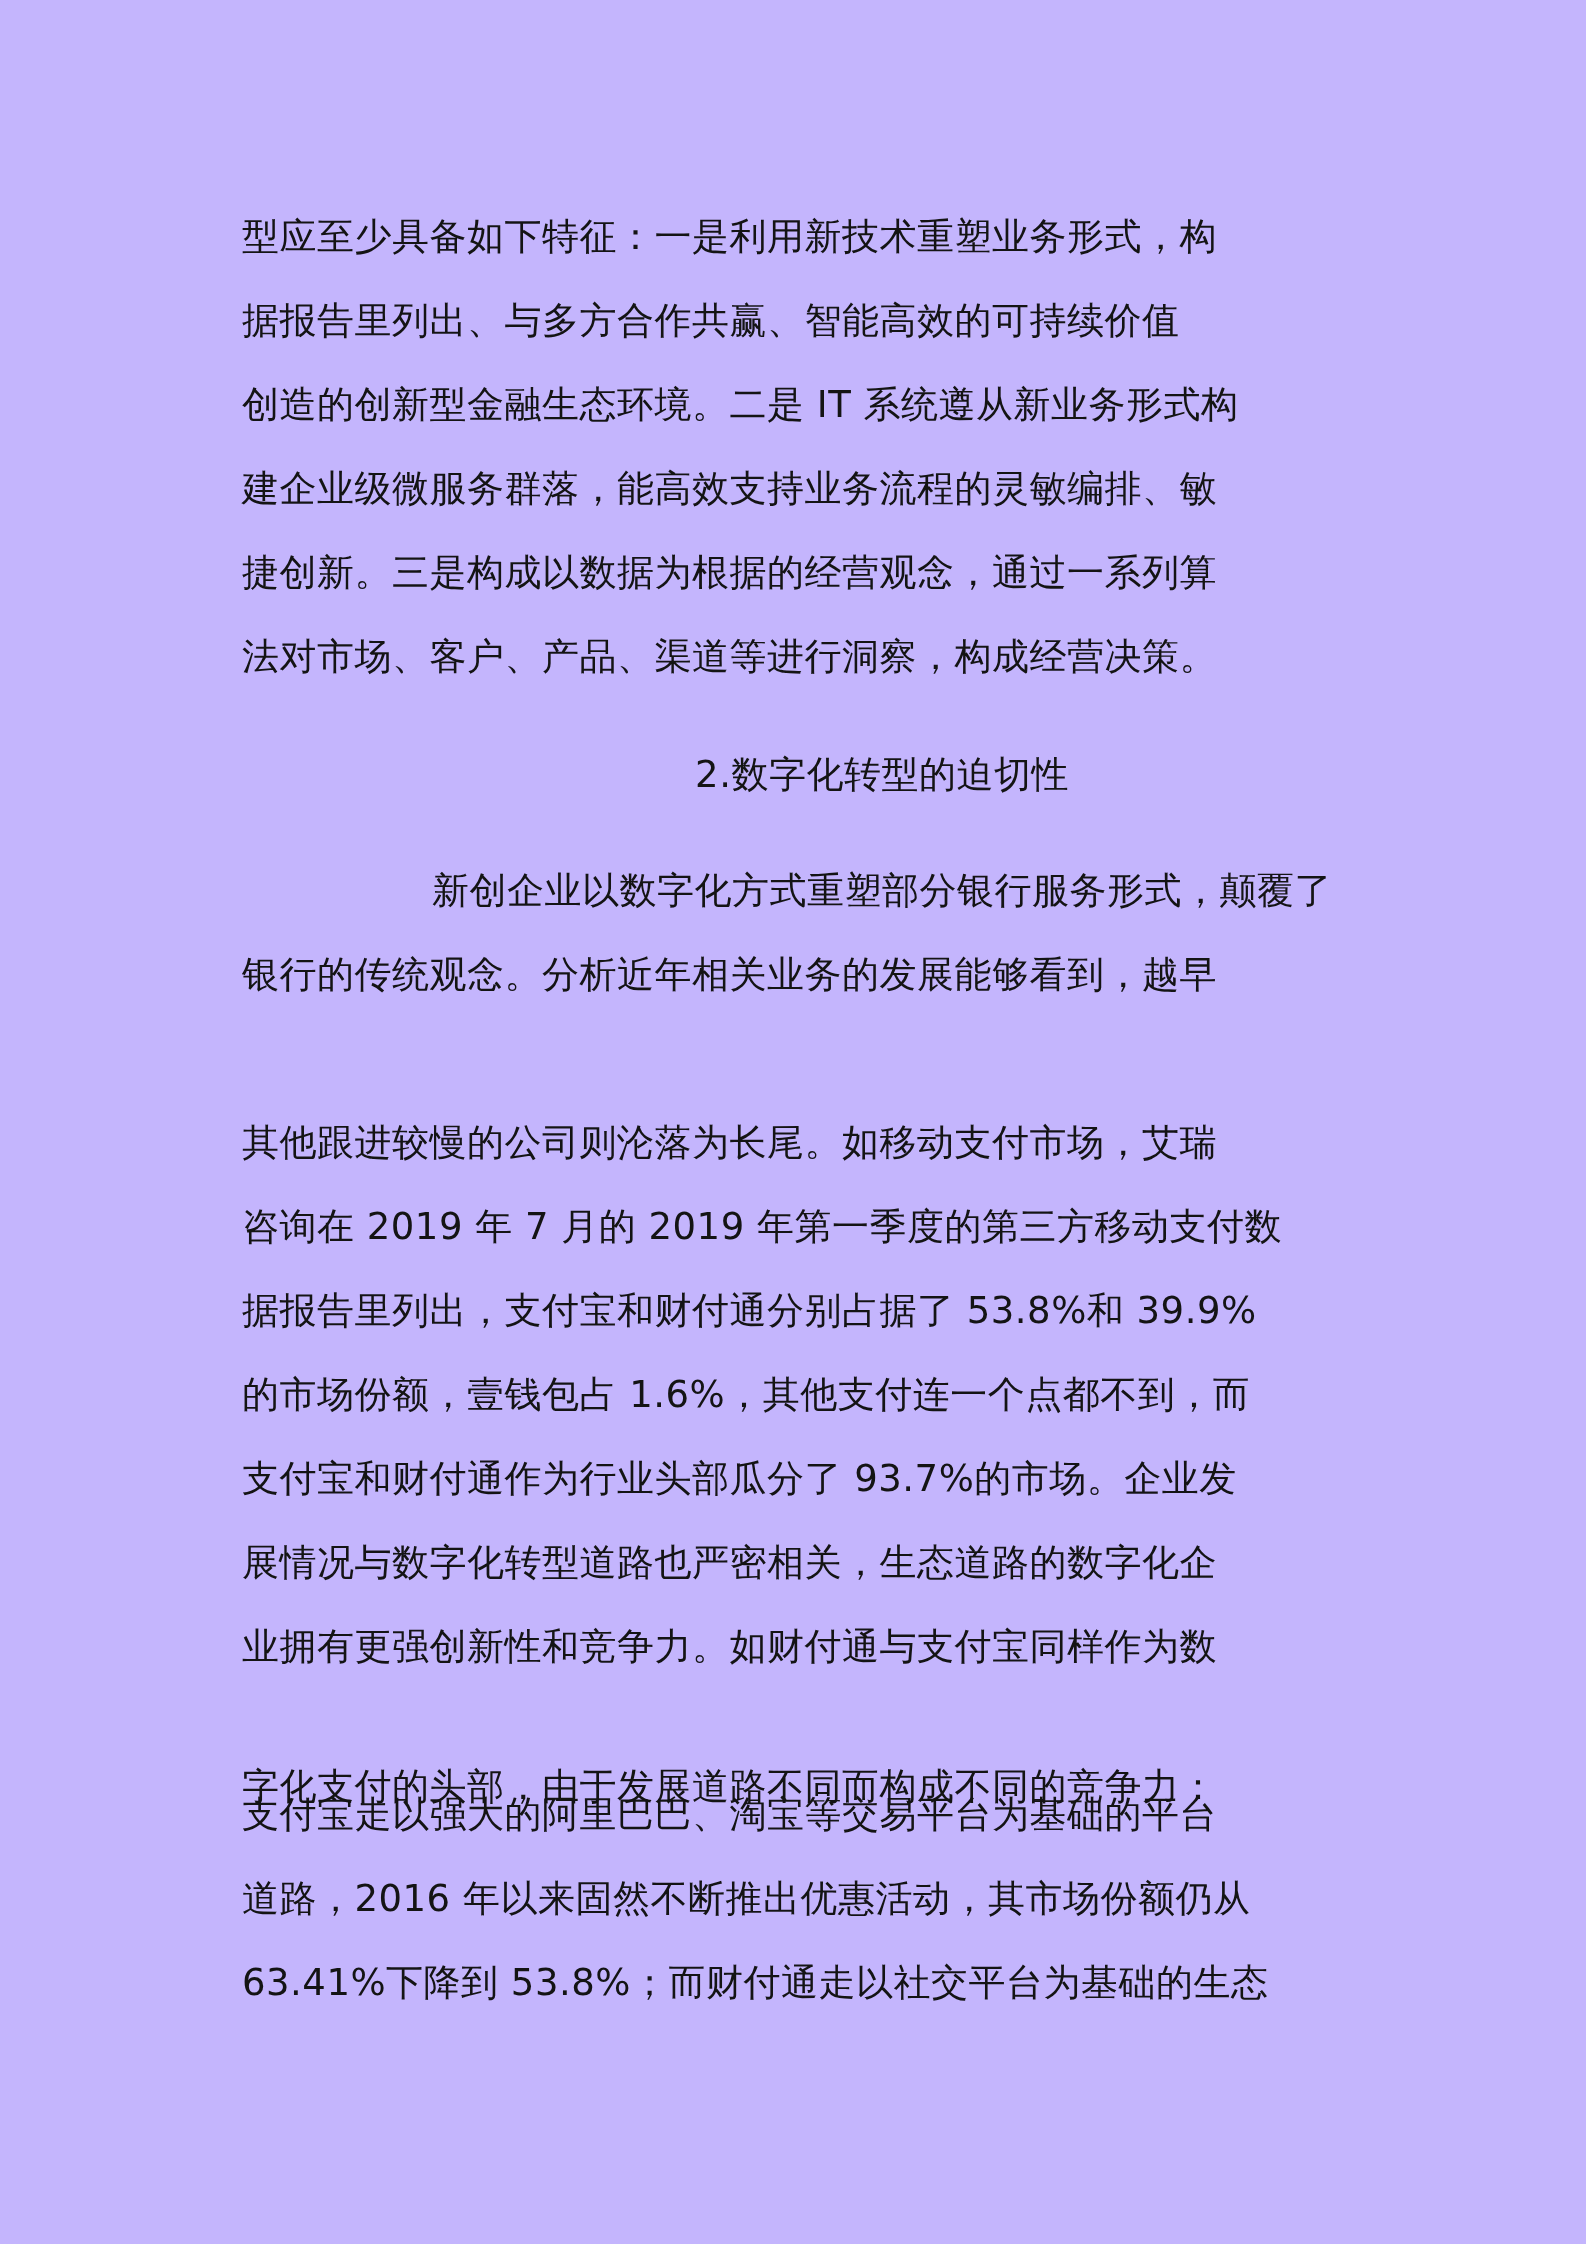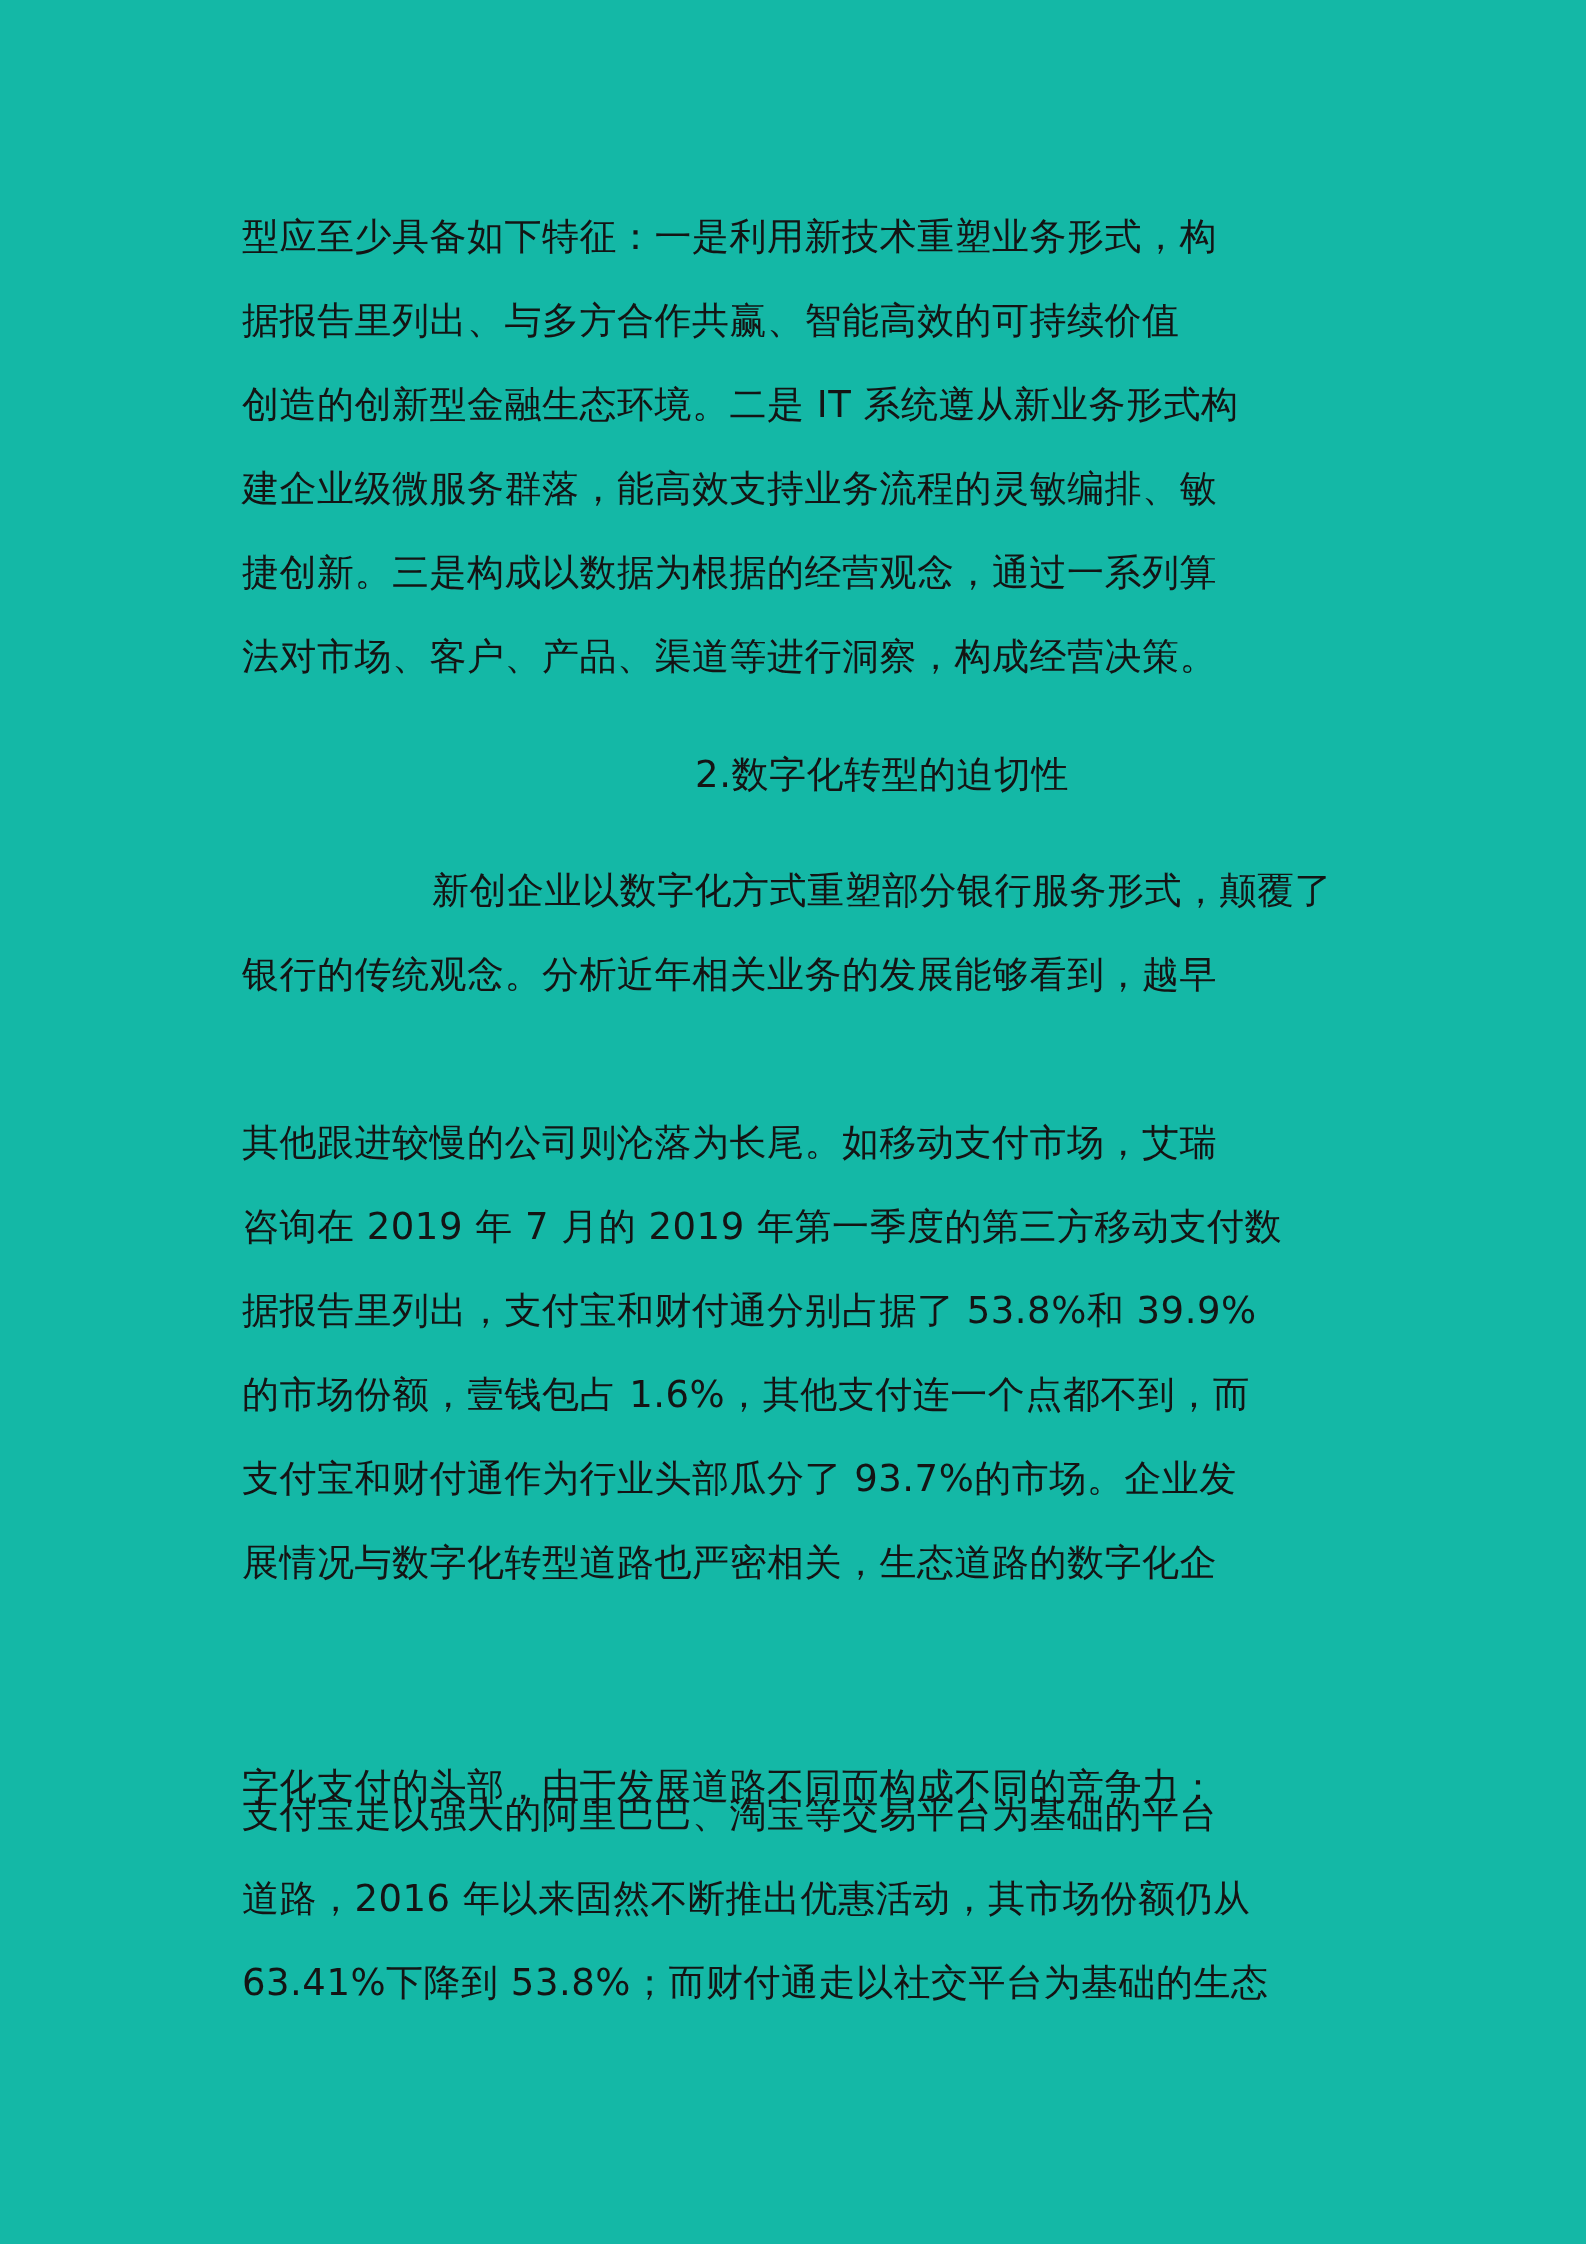--- a/index.html
+++ b/index.html
@@ -14,21 +14,21 @@
       overflow: hidden;
       font-family: "DejaVu Sans", "Liberation Sans", sans-serif;
       color: #141414;
     }
     .page {
       position: absolute;
       left: 0;
       top: 0;
       width: 1586px;
       height: 2244px;
-      background: #14b8a6;
+      background: #c4b5fd;
     }
     .line {
       position: absolute;
       left: 242px;
       width: 1120px;
       font-size: 37px;
       line-height: 50px;
       height: 50px;
       white-space: nowrap;
       letter-spacing: 0.5px;
@@ -53,18 +53,19 @@
   <div class="line indent" style="top:750px">2.数字化转型的迫切性</div>
 
   <div class="line indent" style="top:866px">新创企业以数字化方式重塑部分银行服务形式，颠覆了</div>
   <div class="line" style="top:950px">银行的传统观念。分析近年相关业务的发展能够看到，越早</div>
   <div class="line" style="top:1118px">其他跟进较慢的公司则沦落为长尾。如移动支付市场，艾瑞</div>
   <div class="line" style="top:1202px">咨询在 2019 年 7 月的 2019 年第一季度的第三方移动支付数</div>
   <div class="line" style="top:1286px">据报告里列出，支付宝和财付通分别占据了 53.8%和 39.9%</div>
   <div class="line" style="top:1370px">的市场份额，壹钱包占 1.6%，其他支付连一个点都不到，而</div>
   <div class="line" style="top:1454px">支付宝和财付通作为行业头部瓜分了 93.7%的市场。企业发</div>
   <div class="line" style="top:1538px">展情况与数字化转型道路也严密相关，生态道路的数字化企</div>
+  <div class="line" style="top:1622px">业拥有更强创新性和竞争力。如财付通与支付宝同样作为数</div>
   <div class="line" style="top:1762px">字化支付的头部，由于发展道路不同而构成不同的竞争力：</div>
   <div class="line" style="top:1790px">支付宝走以强大的阿里巴巴、淘宝等交易平台为基础的平台</div>
   <div class="line" style="top:1874px">道路，2016 年以来固然不断推出优惠活动，其市场份额仍从</div>
   <div class="line" style="top:1958px">63.41%下降到 53.8%；而财付通走以社交平台为基础的生态</div>
 
 </div>
 
 </body></html>

